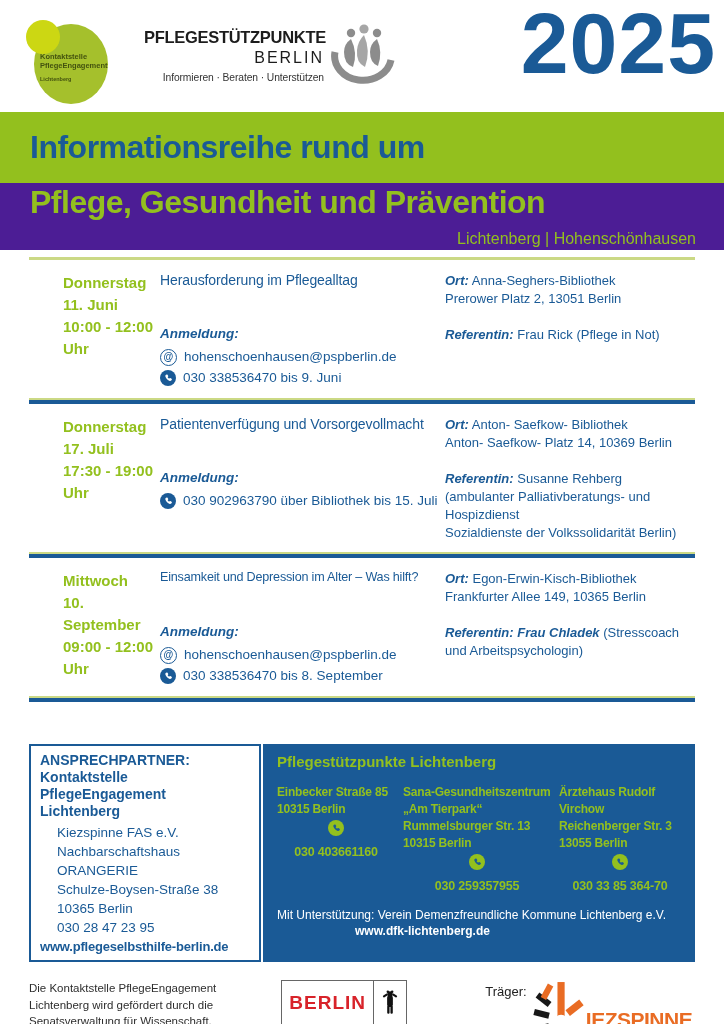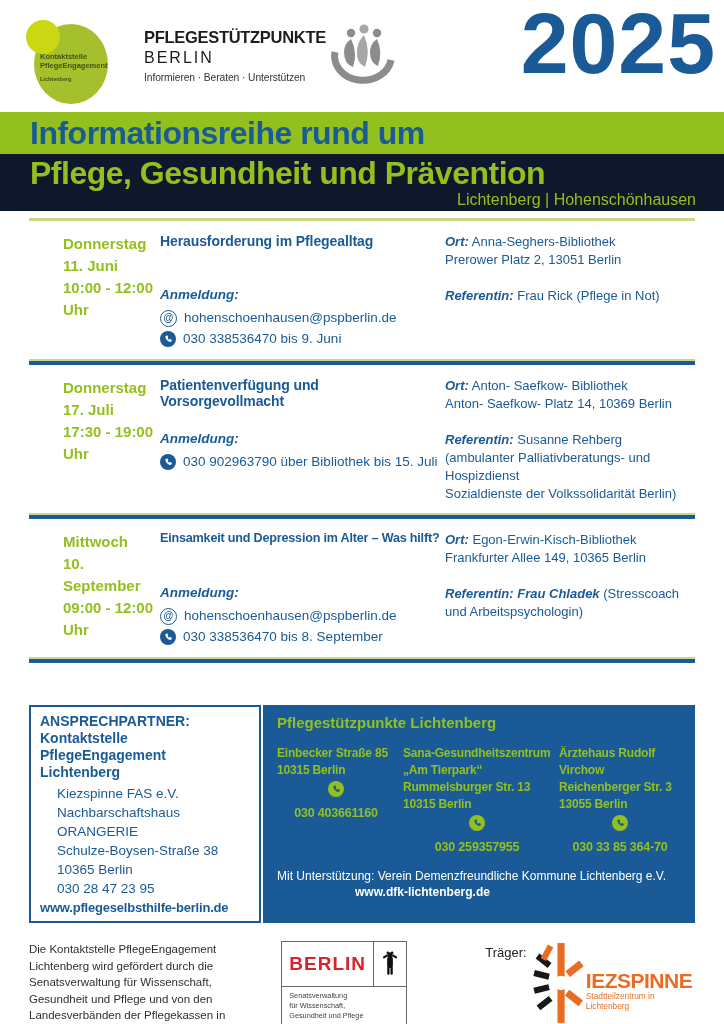--- a/index.html
+++ b/index.html
@@ -8,42 +8,42 @@
     background:#ffffff; overflow:hidden;
     font-family:"Liberation Sans", sans-serif; color:#1a5a96;
   }
   
   .header{position:relative;height:112px;}
   .k-logo{position:absolute;left:26px;top:20px;width:84px;height:86px;}
   .k-logo .big{position:absolute;left:8px;top:4px;width:74px;height:80px;border-radius:50%;background:#a5c02c;}
   .k-logo .small{position:absolute;left:0px;top:0px;width:34px;height:34px;border-radius:50%;background:#ccd713;}
   .k-logo .txt{position:absolute;left:14px;top:32px;color:#44530f;font-size:7.5px;font-weight:bold;line-height:9px;}
   .k-logo .txt .sub{font-size:5.5px;margin-top:5px;font-weight:bold;}
-  .psp-logo{position:absolute;left:144px;top:28px;width:180px;color:#1c1c1c;}
+  .psp-logo{position:absolute;left:144px;top:28px;width:180px;text-align:right;color:#1c1c1c;}
   .psp-logo .name{font-size:16.5px;font-weight:bold;letter-spacing:-0.3px;}
   .psp-logo .city{font-size:16px;letter-spacing:2px;margin-top:2px;}
   .psp-logo .tag{font-size:10.3px;margin-top:5px;color:#333;letter-spacing:-0.1px;}
   .psp-icon{position:absolute;left:330px;top:20px;}
   .year{position:absolute;right:8px;top:-6px;font-size:86px;font-weight:bold;color:#1a5a96;letter-spacing:1px;}
   
-  .band-green{height:42px;background:#93c01e;display:flex;align-items:center;}
+  .band-green{height:71px;background:#93c01e;display:flex;align-items:center;}
   .band-green .t{font-size:32px;font-weight:bold;color:#1a5a96;padding-left:30px;letter-spacing:-0.5px;}
-  .band-blue{height:57px;background:#0f172a;position:relative;}
+  .band-blue{height:67px;background:#4c1d95;position:relative;}
   .band-blue .t{font-size:32px;font-weight:bold;color:#93c01e;padding-left:30px;letter-spacing:-0.5px;line-height:38px;}
   .band-blue .region{position:absolute;right:28px;bottom:2px;font-size:16px;color:#93c01e;}
   
   .div-green{height:3px;background:#cbd985;margin:7px 29px 0 29px;}
   .div-pair{margin:0 29px;}
   .div-pair .g{height:2px;background:#cbd985;}
   .div-pair .b{height:4px;background:#1a5a96;}
   
   .event{display:grid;grid-template-columns:97px 285px 250px;
          padding:12px 29px 10px 63px;align-items:start;}
   .ev-date{grid-row:1 / span 2;color:#93c01e;font-weight:bold;font-size:15px;line-height:22px;}
-  .ev-title{font-size:14px;font-weight:bold;letter-spacing:-0.1px;padding-right:6px;}
+  .ev-title{font-size:14px;font-weight:normal;letter-spacing:-0.1px;padding-right:6px;}
   .ev-title.long{font-size:12.6px;white-space:nowrap;letter-spacing:-0.2px;}
   .cell-r{font-size:13px;line-height:18px;}
   .lbl{font-weight:bold;font-style:italic;}
   .preline{white-space:pre-line;}
   .row2{margin-top:18px;}
   .anm .lbl{display:block;margin-bottom:6px;font-size:13.5px;}
   .c-row{display:flex;align-items:center;gap:7px;font-size:13.5px;line-height:20px;margin-top:1px;}
   .at-ic{display:inline-flex;align-items:center;justify-content:center;width:15px;height:15px;
          border:1.6px solid #1a5a96;border-radius:50%;font-size:10px;font-weight:bold;flex:0 0 auto;}
   .ph-ic{display:inline-flex;align-items:center;justify-content:center;width:16px;height:16px;

